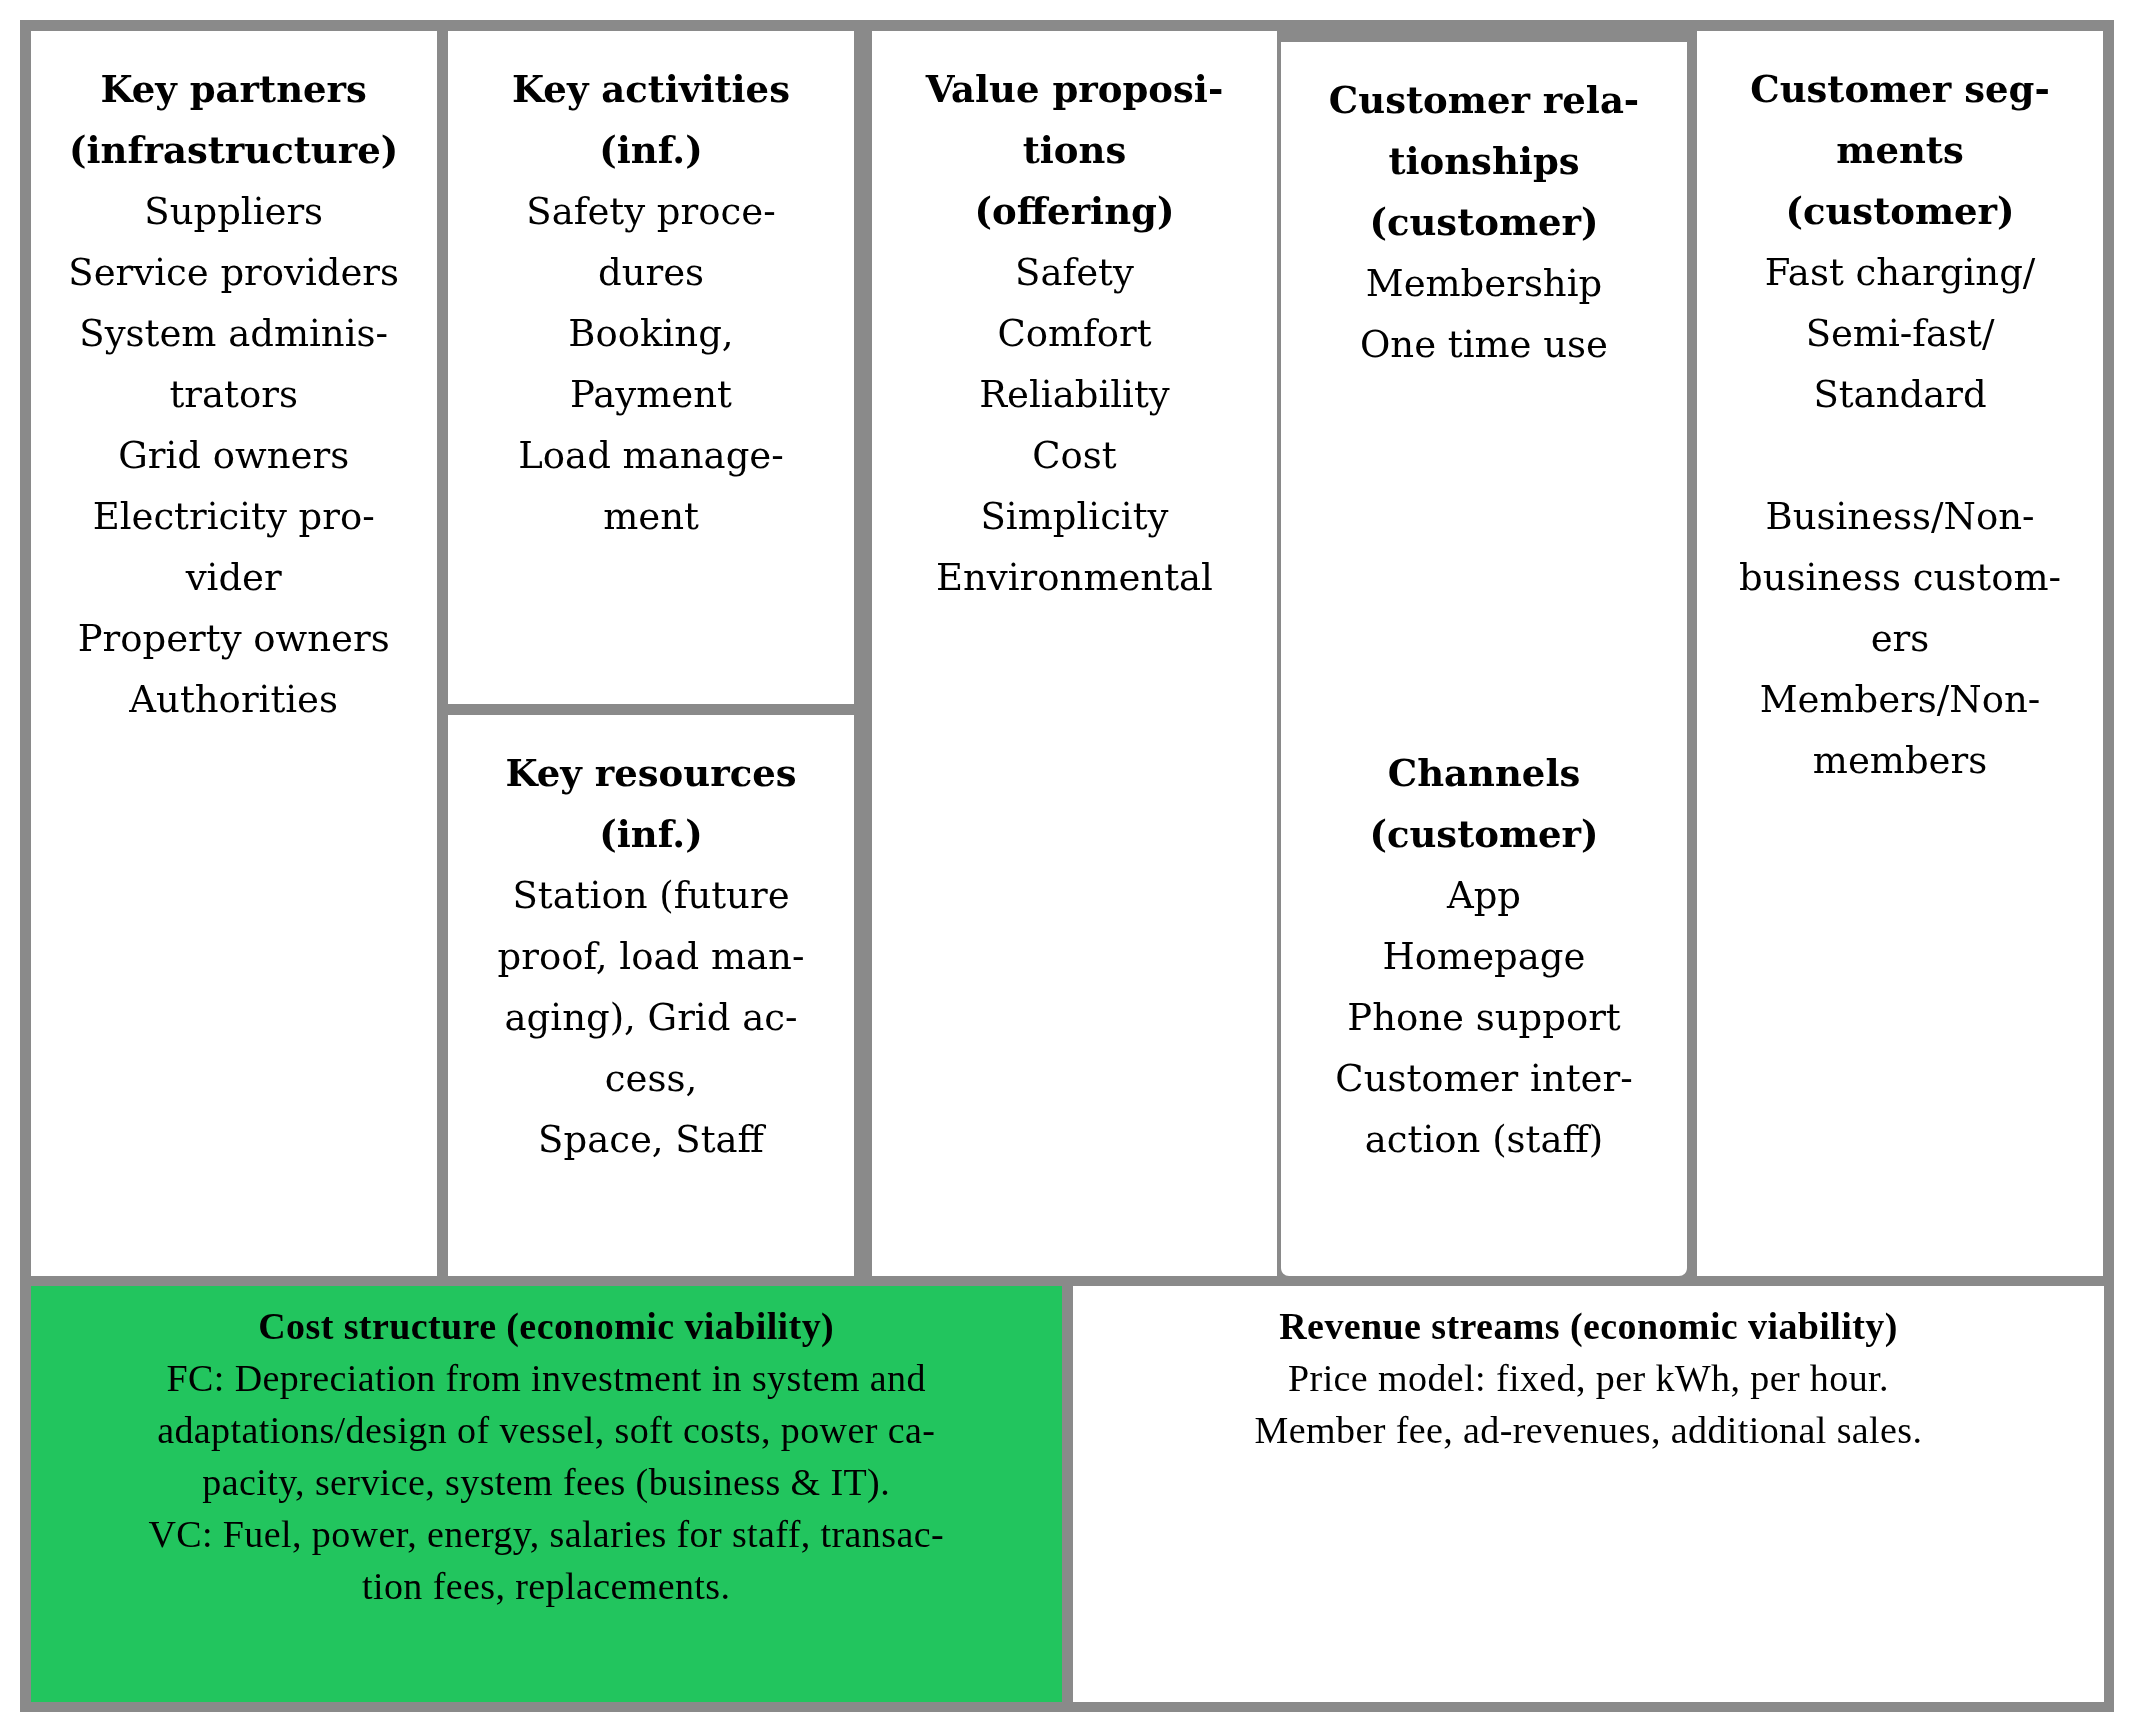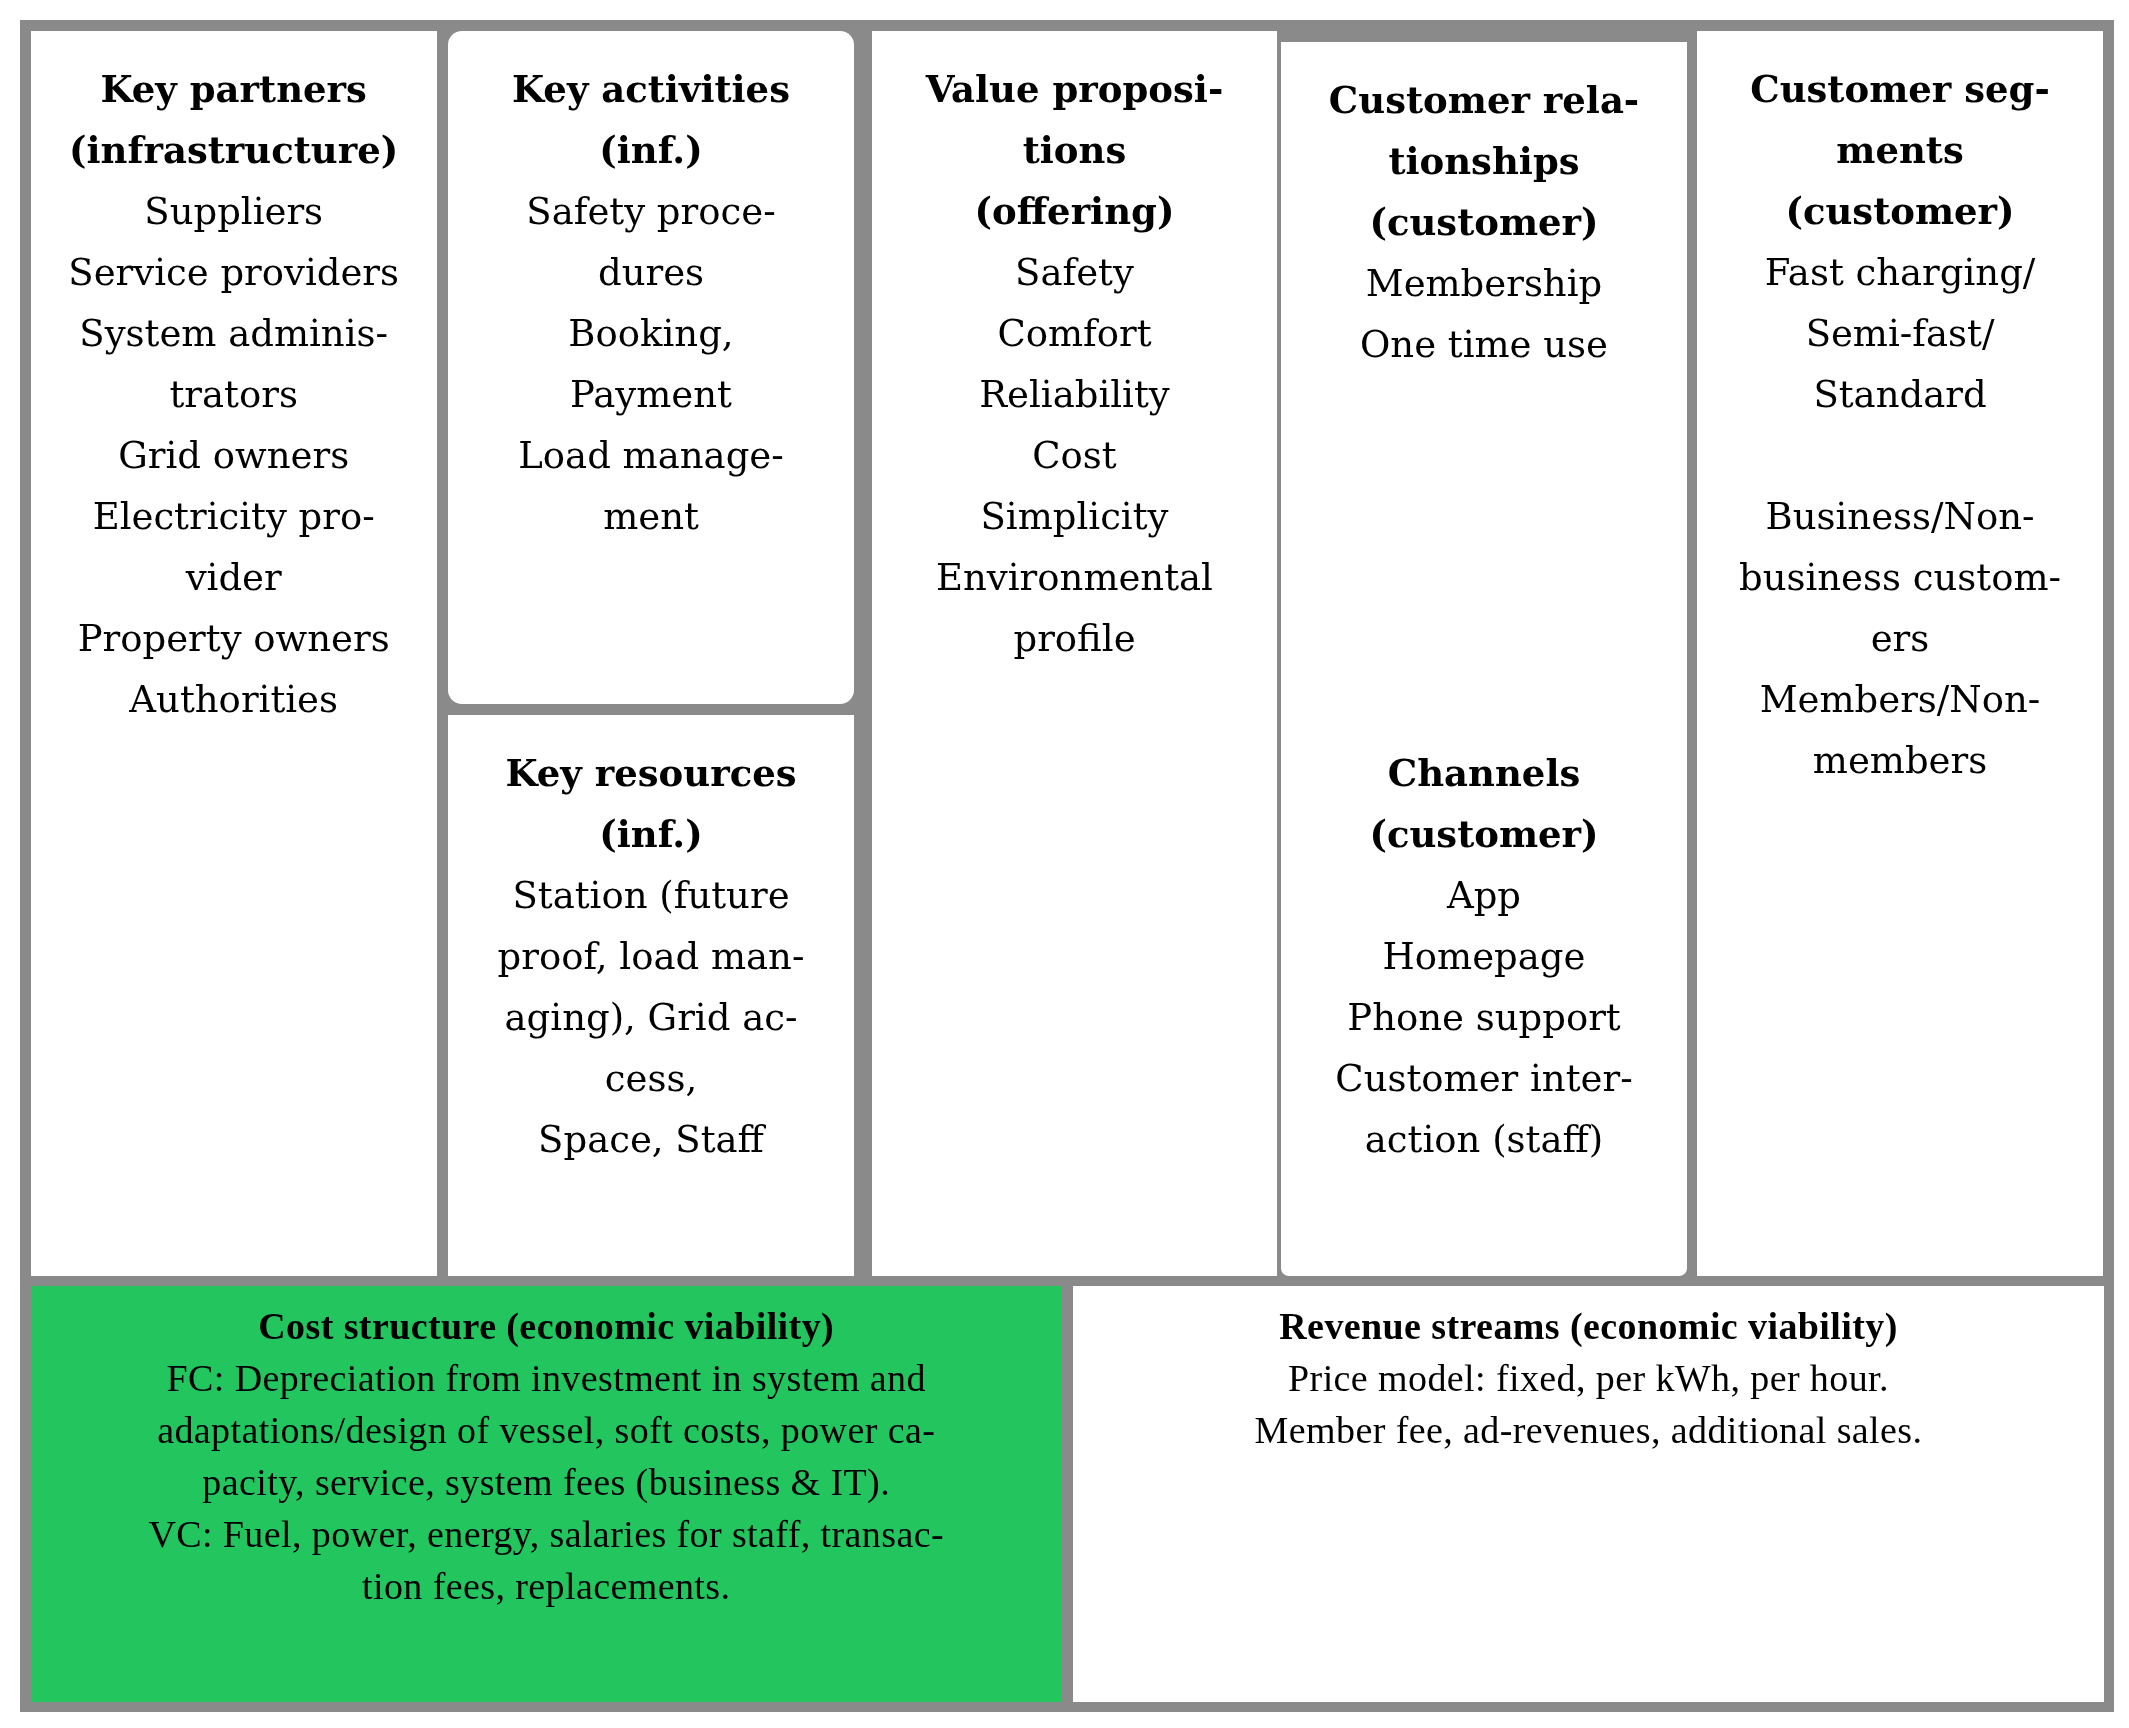--- a/index.html
+++ b/index.html
@@ -42,21 +42,21 @@
     line-height: 52px;
     padding-top: 14.3px;
     box-sizing: border-box;
     letter-spacing: 0.4px;
   }
   .ln { white-space: nowrap; }
   .ln.title { font-weight: bold; }
 
   
   #cell-key-partners            { left: 10.7px;   top: 10.7px;   width: 406px;  height: 1245px; }
-  #cell-key-activities          { left: 428px;  top: 10.7px;   width: 406px;  height: 673px; border-radius: 14px;  }
+  #cell-key-activities          { left: 428px;  top: 10.7px;   width: 406px;  height: 673px;  }
   #cell-key-resources           { left: 428px;  top: 695px;  width: 406px;  height: 561px;  }
   #cell-value-propositions      { left: 844px; top: 10.7px;   width: 405px;  height: 1245px; margin-left: 8px; }
   #cell-customer-relationships  { left: 1261px; top: 22px;   width: 406px;  height: 834px;  }
   #cell-channels                { left: 1261px; top: 695px;  width: 406px;  height: 561px;  }
   #cell-customer-segments       { left: 1677px; top: 10.7px;   width: 406px;  height: 1245px; }
   #cell-cost-structure          { left: 10.7px;   top: 1266px; width: 1031px; height: 416px;  }
   #cell-revenue-streams         { left: 1053px; top: 1266px; width: 1031px; height: 416px;  }
 </style>
 </head>
 <body style="color: rgb(0, 0, 0);">
@@ -97,21 +97,20 @@
   <div class="cell top" id="cell-value-propositions" style="background: rgb(255, 255, 255);">
       <div class="ln title">Value proposi-</div>
       <div class="ln title">tions</div>
       <div class="ln title">(offering)</div>
       <div class="ln">Safety</div>
       <div class="ln">Comfort</div>
       <div class="ln">Reliability</div>
       <div class="ln">Cost</div>
       <div class="ln">Simplicity</div>
       <div class="ln">Environmental</div>
-      <div class="ln">profile</div>
     </div>
   <div class="cell top" id="cell-customer-relationships" style="background: rgb(255, 255, 255);">
       <div class="ln title">Customer rela-</div>
       <div class="ln title">tionships</div>
       <div class="ln title">(customer)</div>
       <div class="ln">Membership</div>
       <div class="ln">One time use</div>
     </div>
   <div class="cell top" id="cell-channels" style="background: rgb(255, 255, 255); border-radius: 8px;">
       <div class="ln title">Channels</div>

